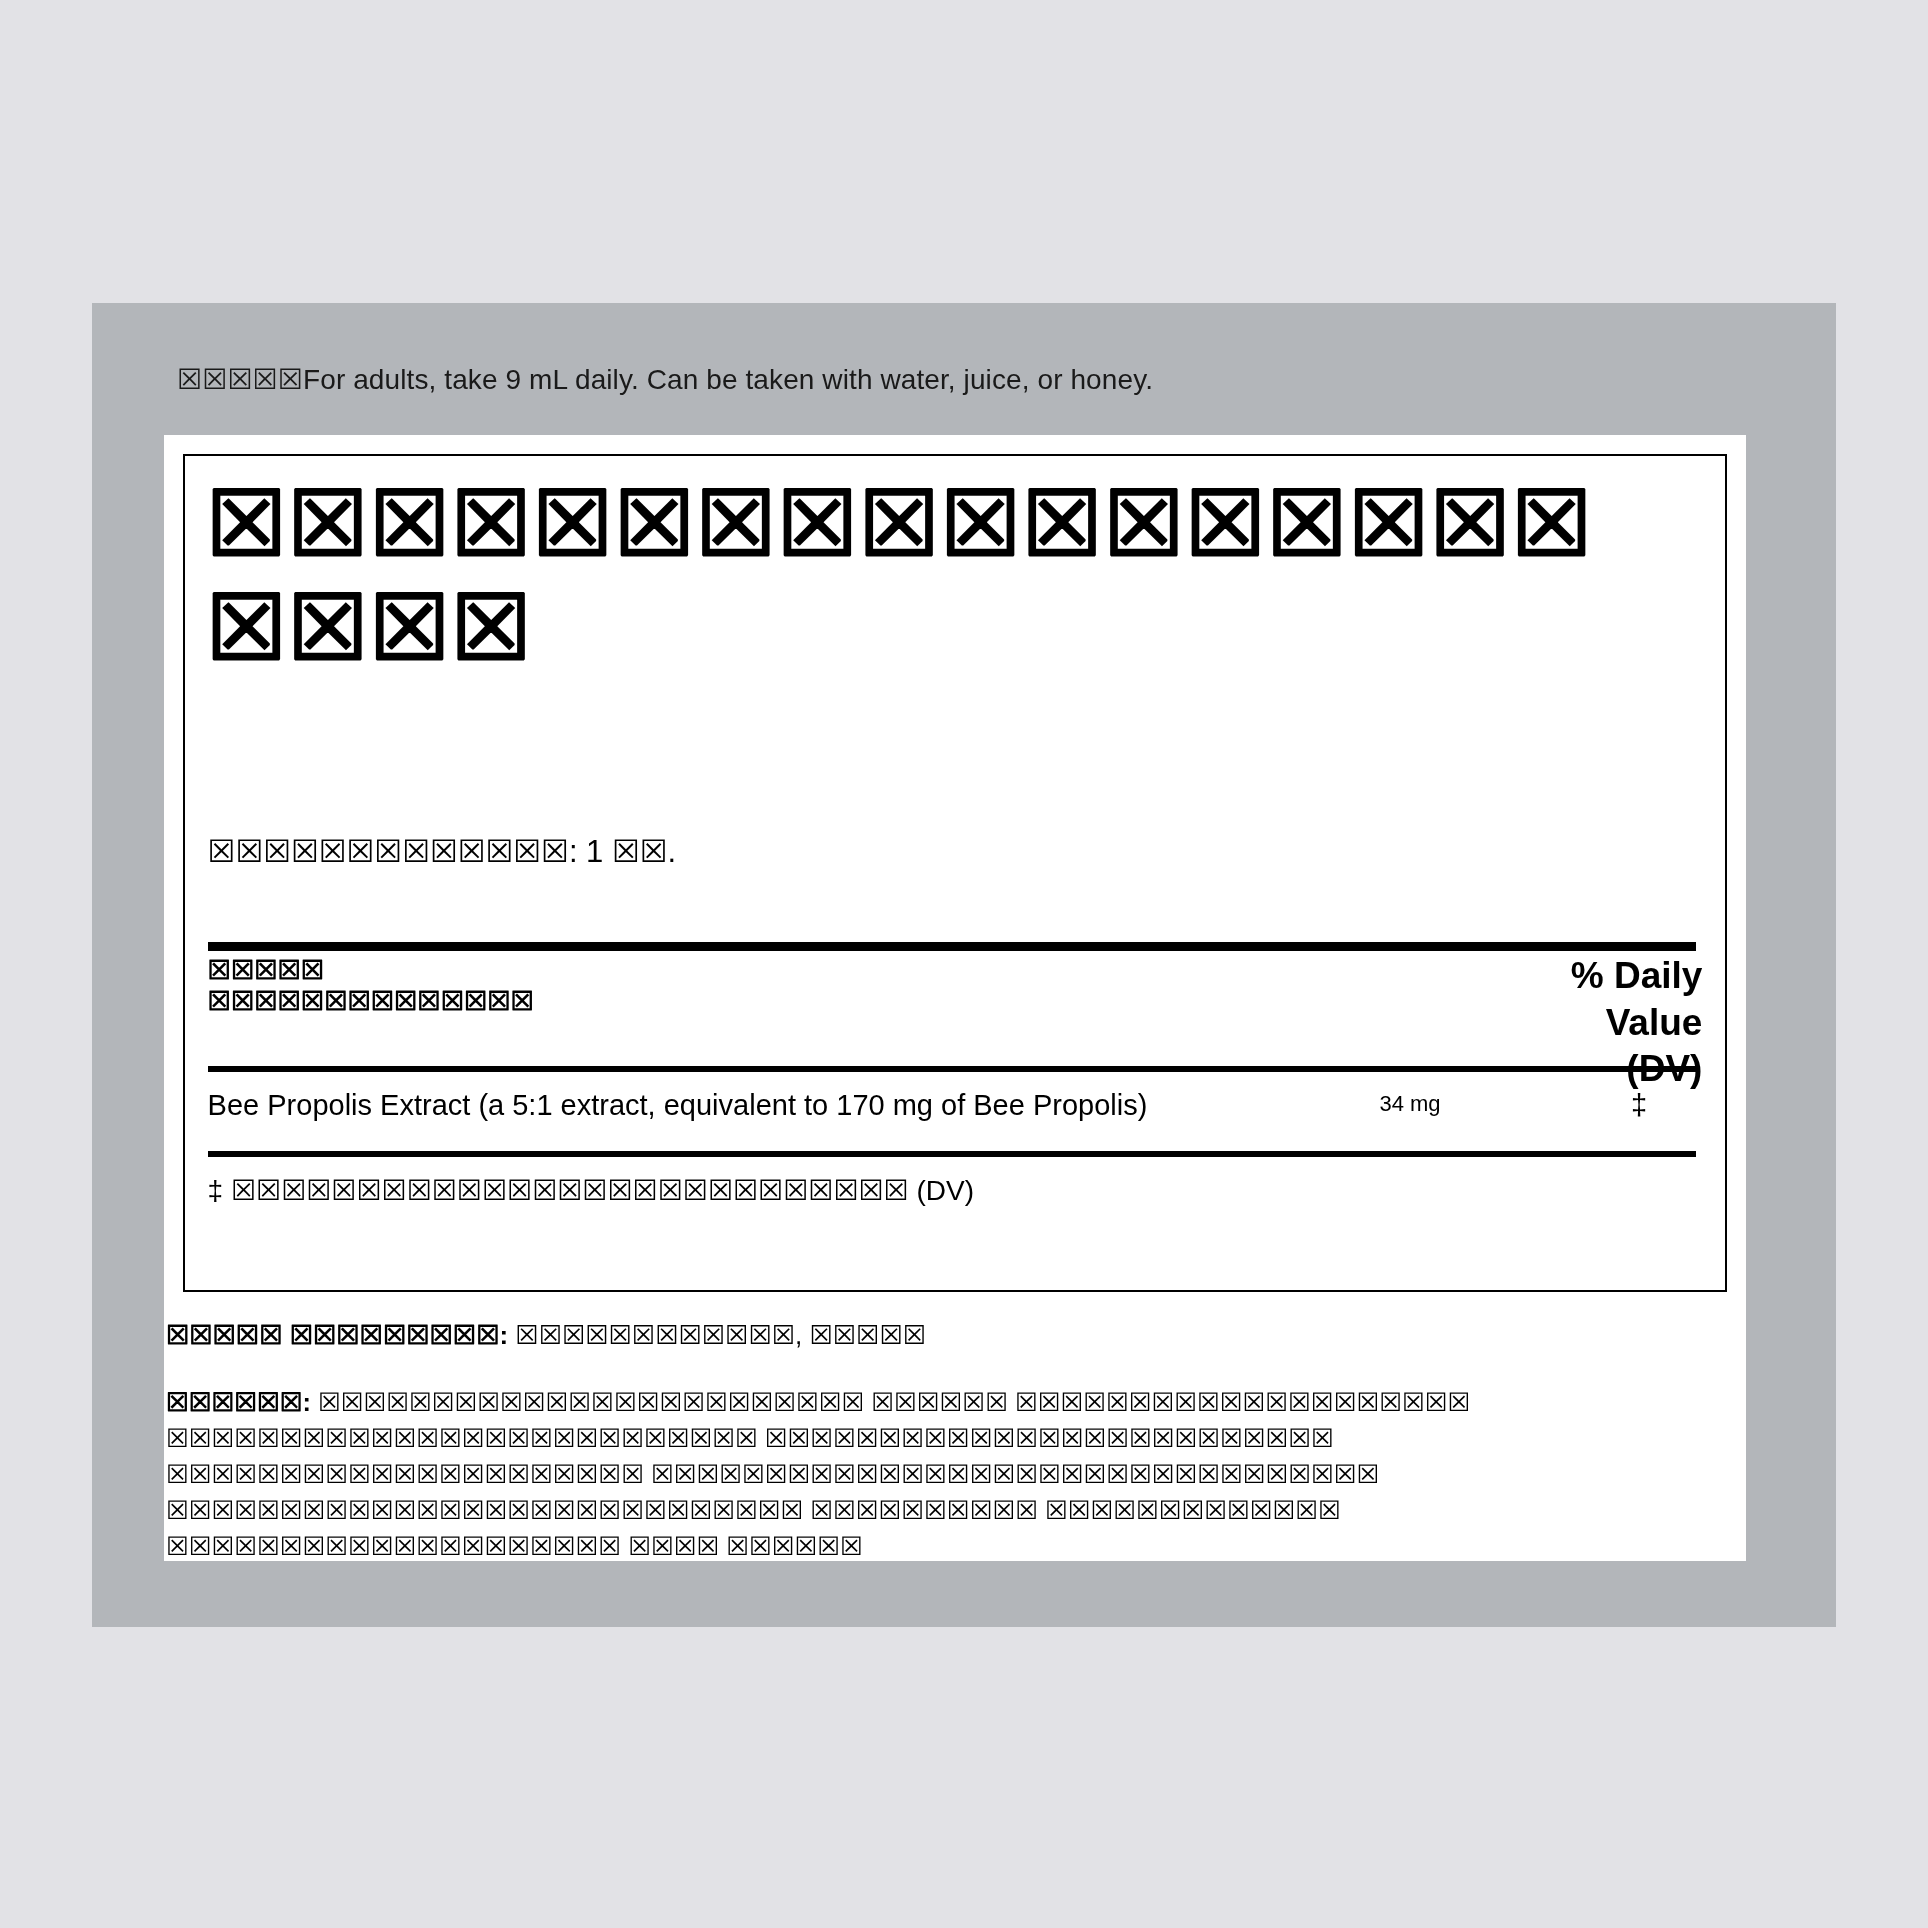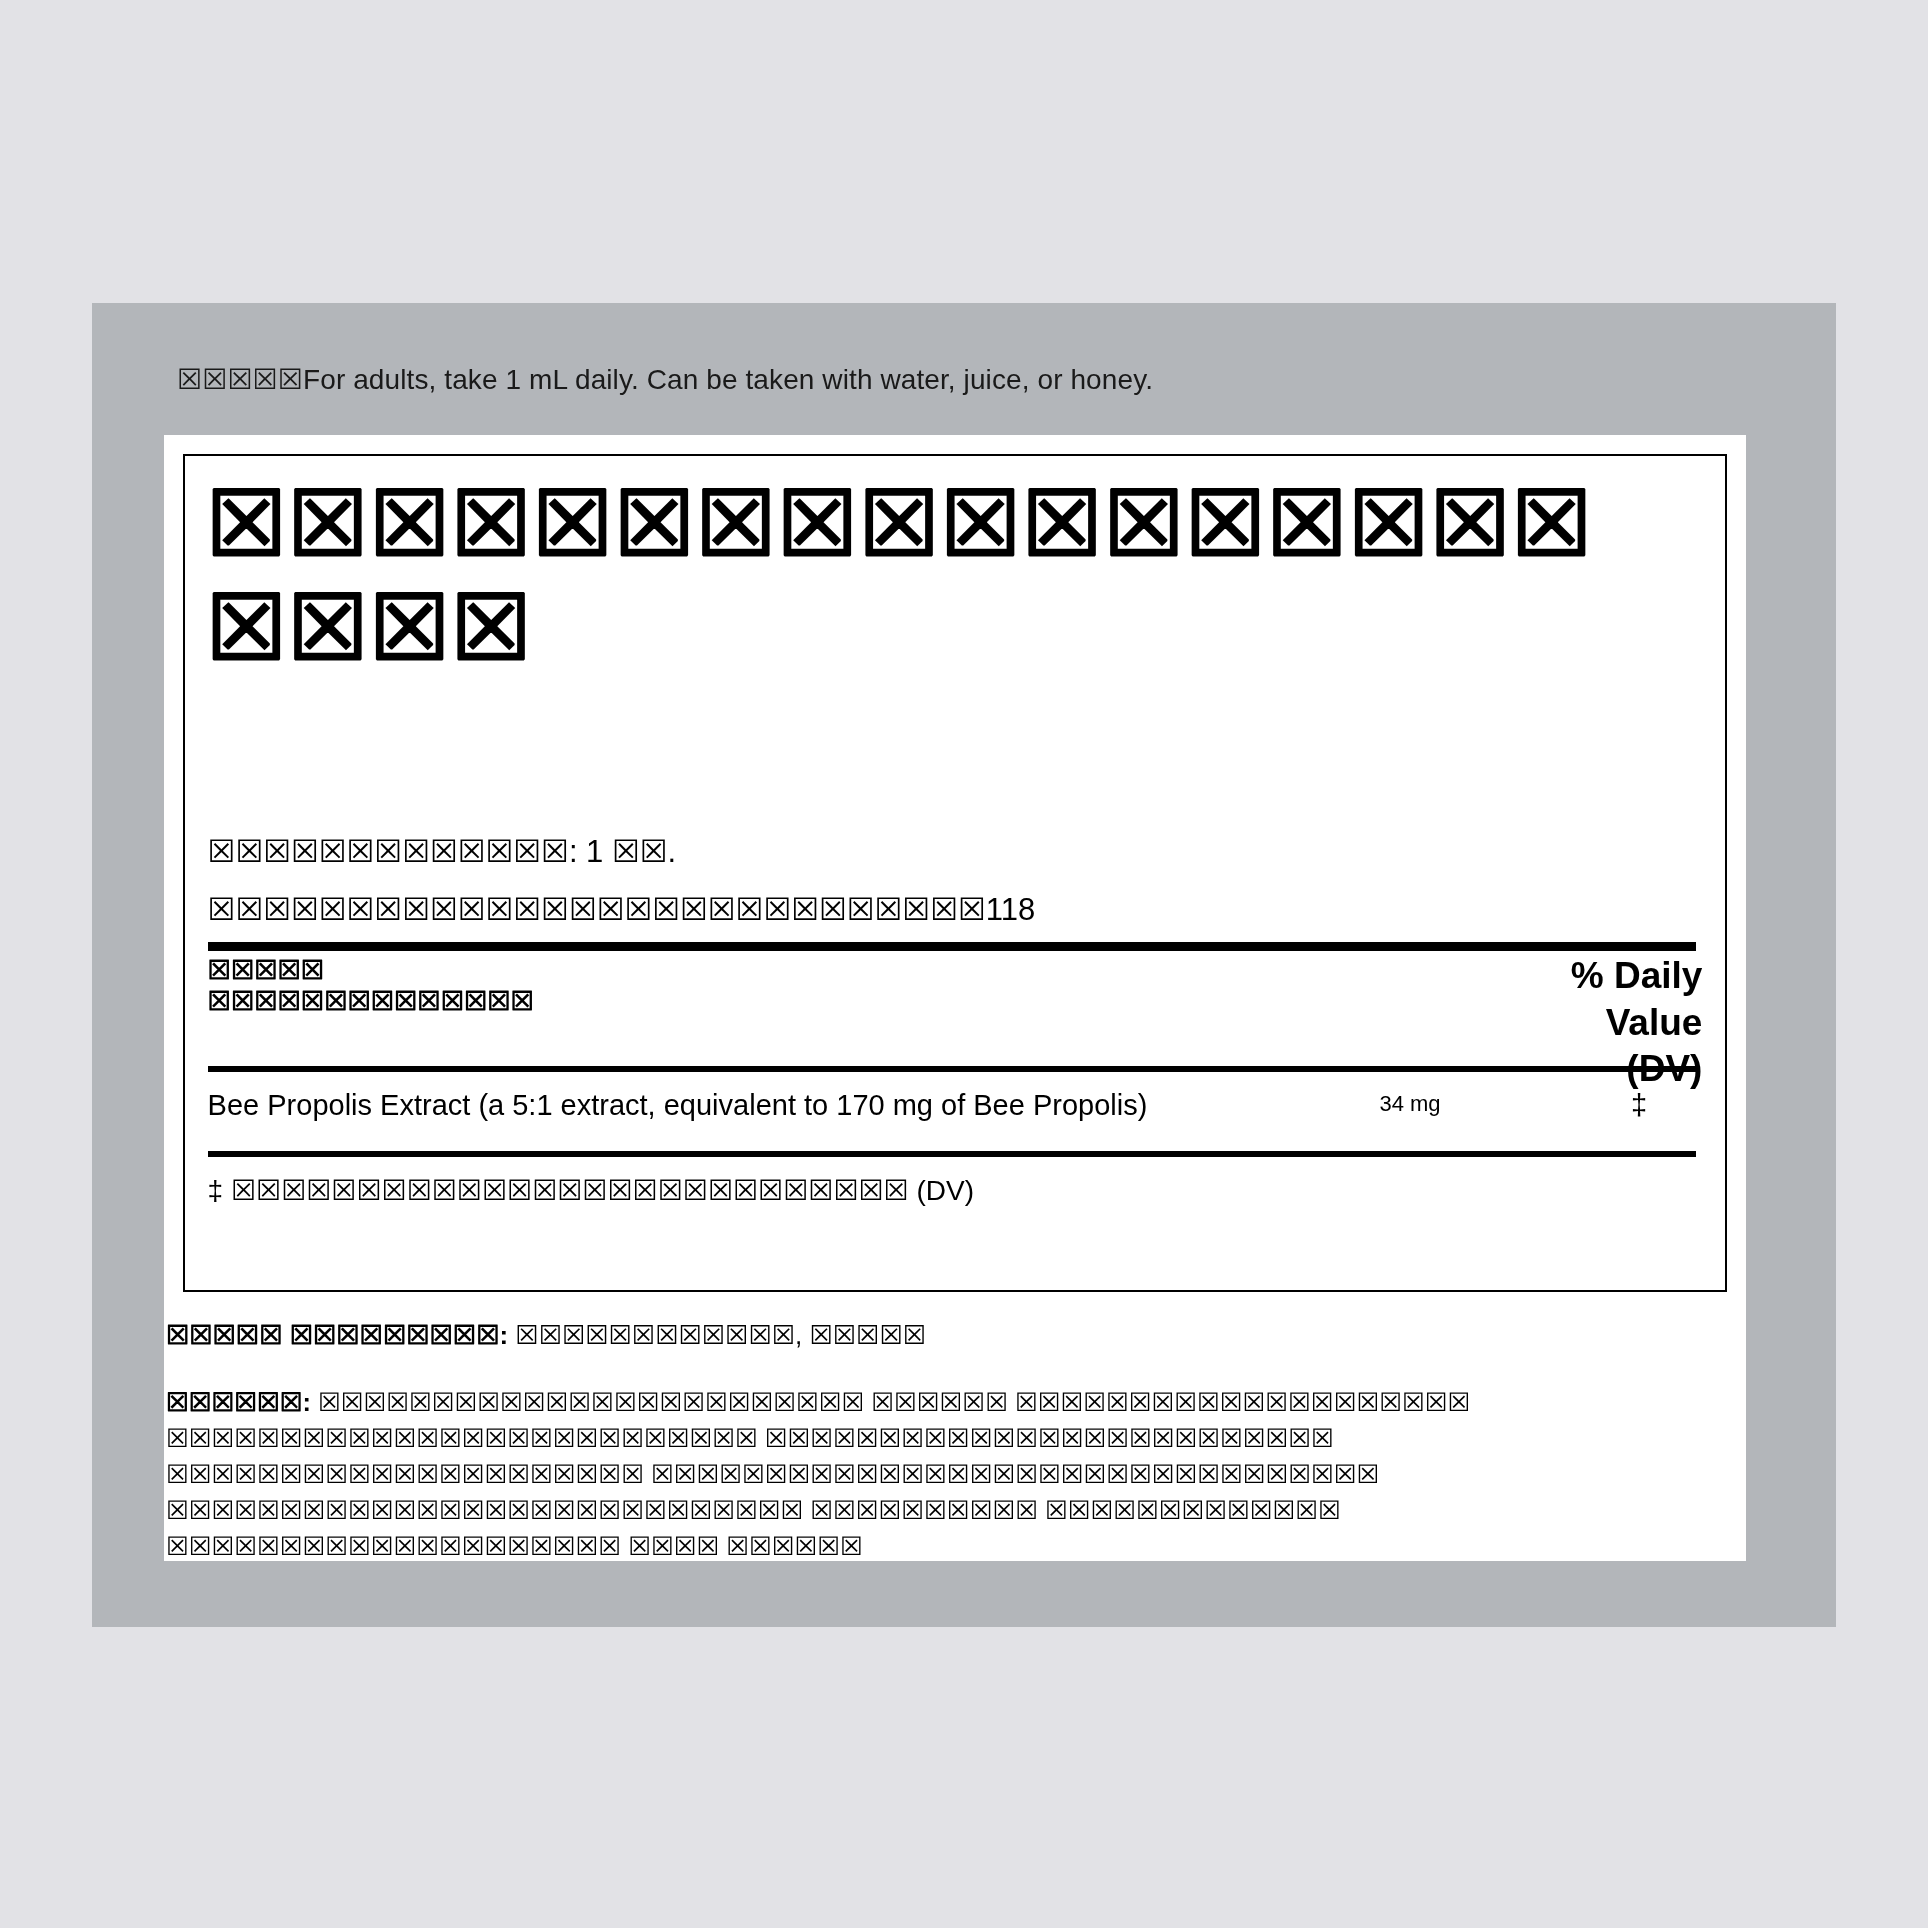--- a/index.html
+++ b/index.html
@@ -185,30 +185,29 @@
     color: #000;
     text-align: left;
   }
   .warning b { font-weight: bold; }
 </style>
 </head>
 <body>
 
 <div class="plate"></div>
 
-<div class="directions">☒☒☒☒☒For adults, take 1 mL daily. Can be taken with water, juice, or honey.</div>
+<div class="directions">☒☒☒☒☒For adults, take 9 mL daily. Can be taken with water, juice, or honey.</div>
 
 <div class="panel">
 
   <div class="panel-inner">
 
     <div class="title">☒☒☒☒☒☒☒☒☒☒☒☒☒☒☒☒☒ ☒☒☒☒</div>
 
     <div class="serving-size">☒☒☒☒☒☒☒☒☒☒☒☒☒: 1 ☒☒.</div>
-    <div class="servings-per">☒☒☒☒☒☒☒☒☒☒☒☒☒☒☒☒☒☒☒☒☒☒☒☒☒☒☒☒118</div>
 
     <div class="rule-thick" id="rule-top"></div>
 
     <div class="amount-label" style="white-space:pre-line;">☒☒☒☒☒
 ☒☒☒☒☒☒☒☒☒☒☒☒☒☒</div>
     <div class="dv-label" style="white-space:pre-line;">% Daily
 Value
 (DV)</div>
 
     <div class="rule-med" id="rule-mid"></div>

